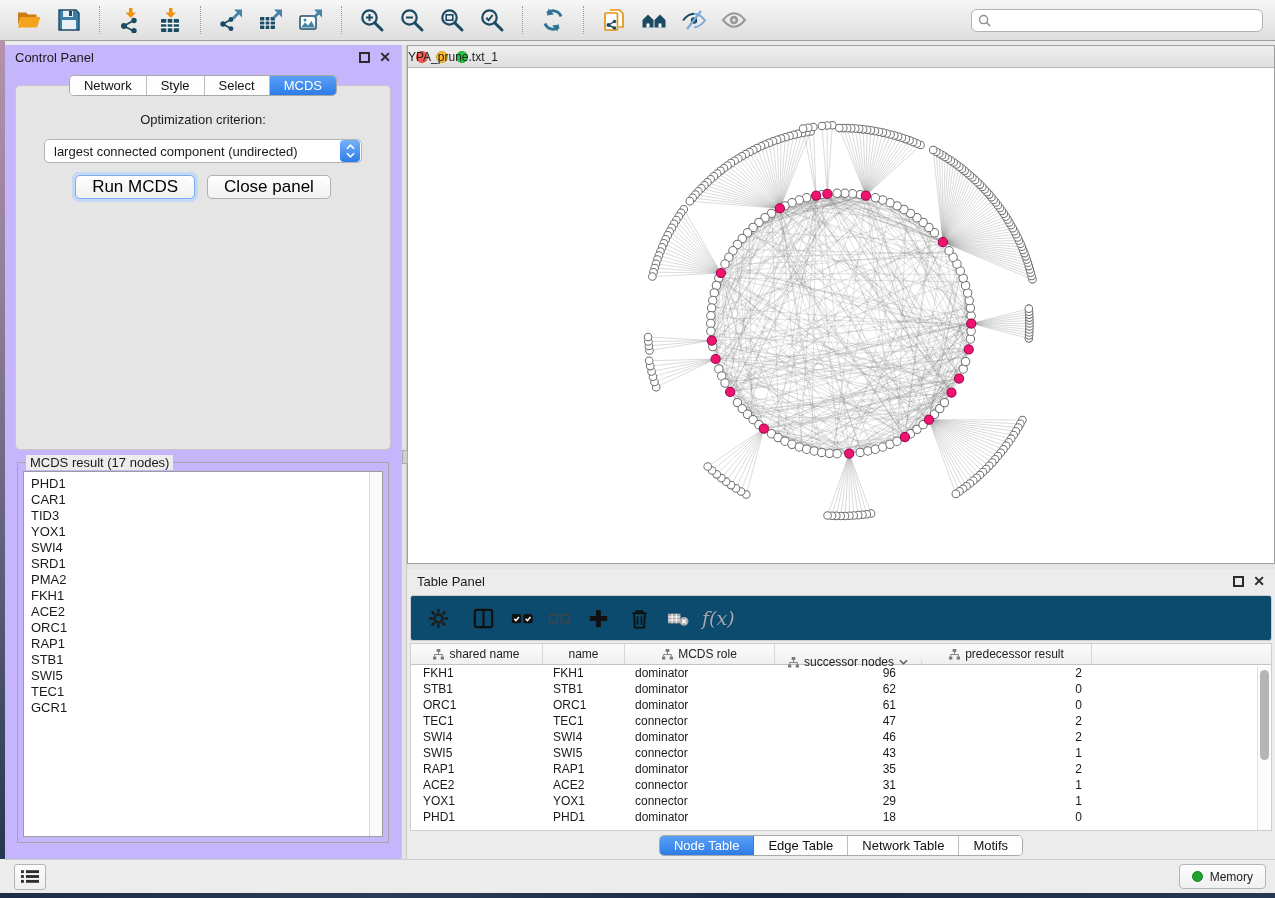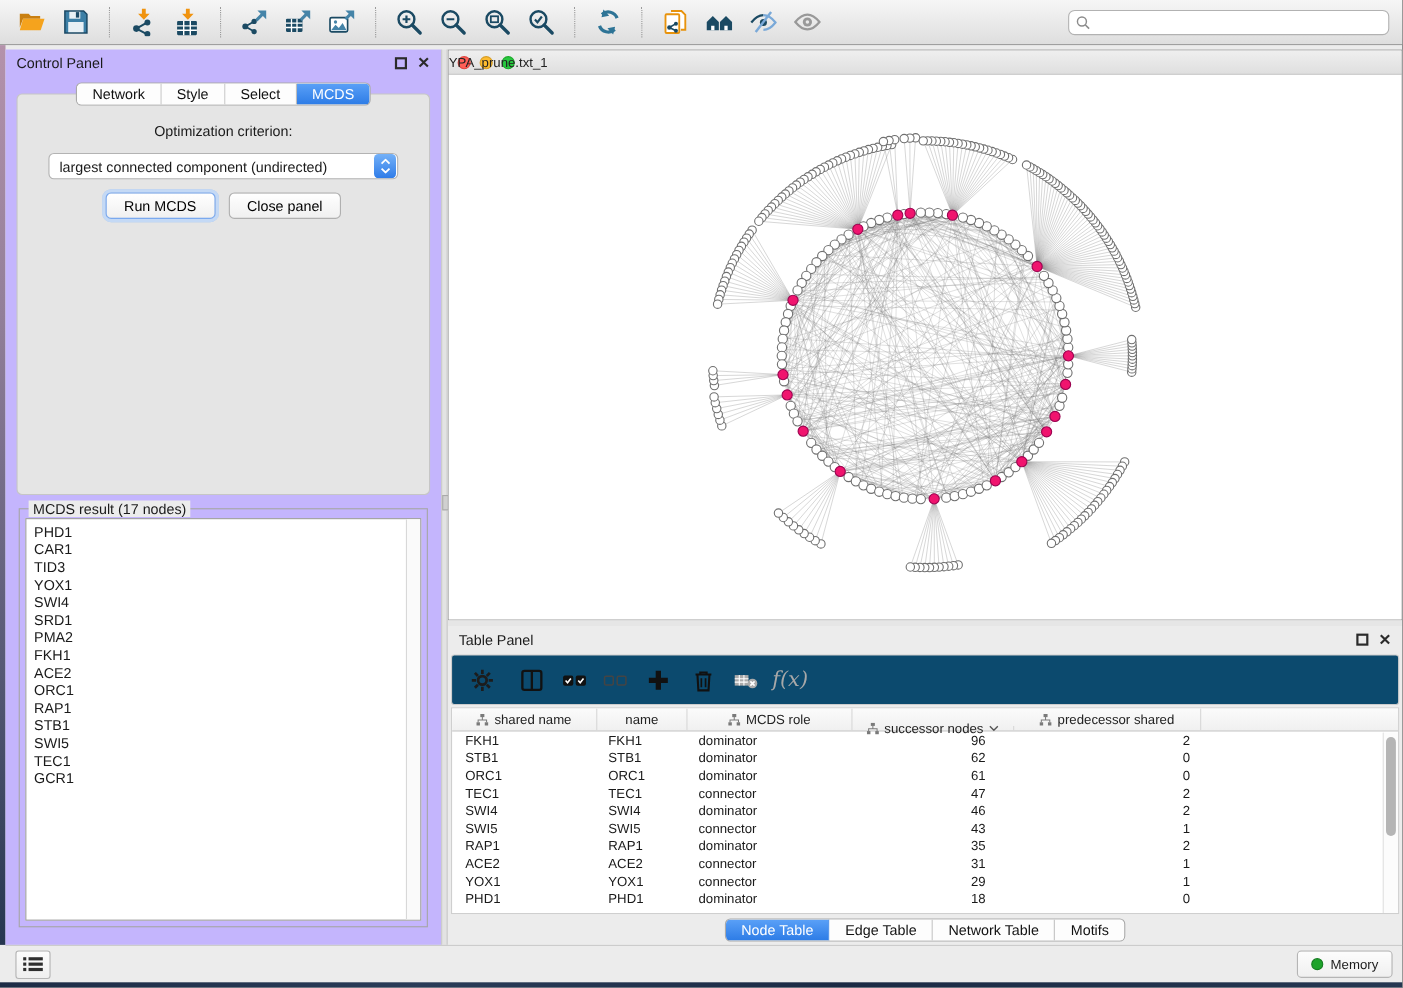--- a/index.html
+++ b/index.html
@@ -55,21 +55,21 @@
     width:318px; height:24px; background:#fff; border:1px solid #b3b3b3; border-radius:5px;
     display:flex; align-items:center; font-size:13px; overflow:hidden;
   }
   .dropdown .dd-text { flex:1; padding-left:9px; }
   .dd-stepper { width:20px; height:22px; margin:0 1px; border-radius:4px; background:linear-gradient(#74b1f8,#2f7ce8);
     display:flex; flex-direction:column; align-items:center; justify-content:center; gap:2px; }
   .dd-stepper svg { width:9px; height:6px; }
   .cp-buttons { display:flex; gap:12px; margin-top:12px; }
   .mac-btn {
     height:24px; padding:0 16px; background:linear-gradient(#ffffff,#f0f0f0);
-    border:1px solid #b0b0b0; border-radius:5px; font-size:13px; font-family:"Liberation Sans",sans-serif;
+    border:1px solid #b0b0b0; border-radius:5px; font-size:17px; font-family:"Liberation Sans",sans-serif;
   }
   .mac-btn.focused { box-shadow:0 0 0 3px rgba(199, 219, 245, 0.9), 0 0 0 3px rgba(120,170,245,.55); border-color:#7aa9ef; }
 
   .mcds-group { flex:1; margin:12px 12px 16px; border:1px solid #a6a6a6; position:relative; }
   .mcds-group-label { position:absolute; top:-8px; left:8px; background:#ececec; padding:0 4px; font-size:13px; }
   .mcds-list { position:absolute; inset:8px 5px 5px; background:#fff; border:1px solid #9c9c9c; overflow:hidden; display:flex; }
   .mcds-items { flex:1; padding:4px 0 0 7px; font-size:13px; line-height:16px; }
   .mcds-scroll { width:13px; border-left:1px solid #d8d8d8; background:#fafafa; }
 
   
@@ -1328,21 +1328,21 @@
               </div>
               <div class="th" style="width: 170px;">
                 <svg width="11" height="11" viewBox="0 0 12 12">
                   <g fill="#7a7a7a">
                     <rect x="4" y="0" width="4" height="3.2"></rect>
                     <rect x="0" y="8.3" width="3.6" height="3.2"></rect>
                     <rect x="8.4" y="8.3" width="3.6" height="3.2"></rect>
                   </g>
                   <path d="M6 3v3M1.8 8.3V6h8.4v2.3" fill="none" stroke="#7a7a7a"></path>
                 </svg>
-                <span>predecessor shared</span>
+                <span>predecessor result</span>
               </div>
             </div>
           <div class="tbody">
               <div class="trow">
                 <div class="td" style="width: 132px; padding-left: 12px;">FKH1</div>
                 <div class="td" style="width: 82px; padding-left: 10px;">FKH1</div>
                 <div class="td" style="width: 150px; padding-left: 10px;">dominator</div>
                 <div class="td num" style="width: 147px; padding-left: 10px; padding-right: 26px;">96</div>
                 <div class="td num" style="width: 170px; padding-left: 10px; padding-right: 10px;">2</div>
               </div>

